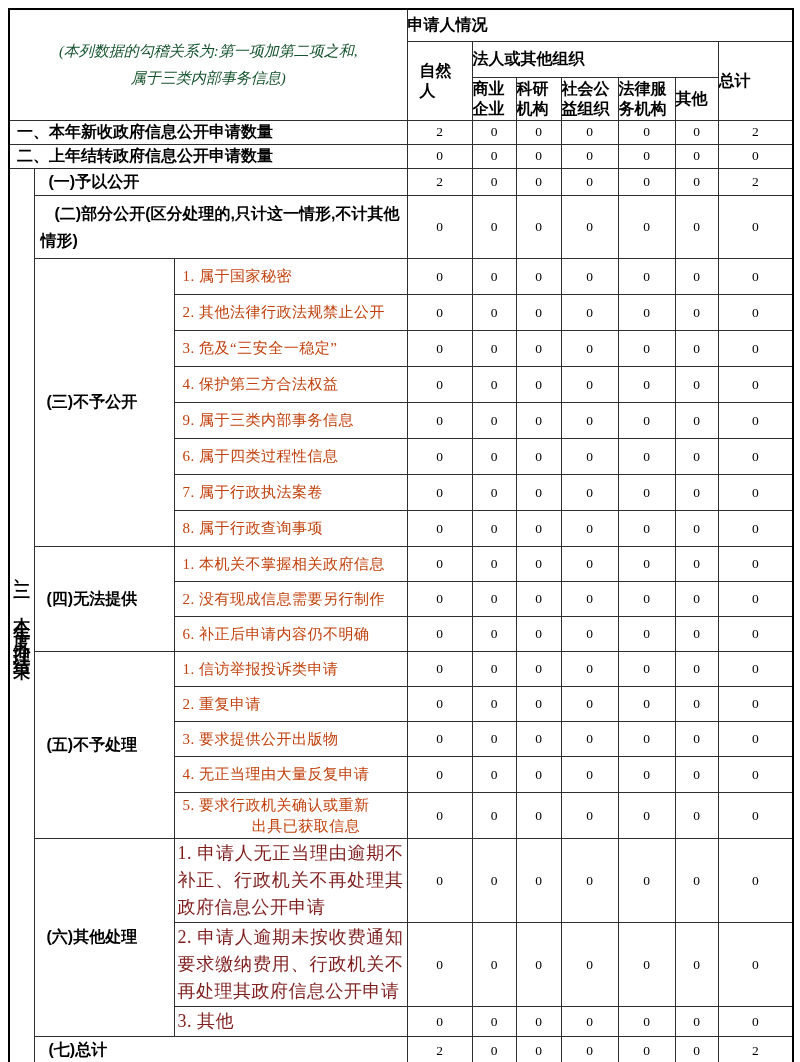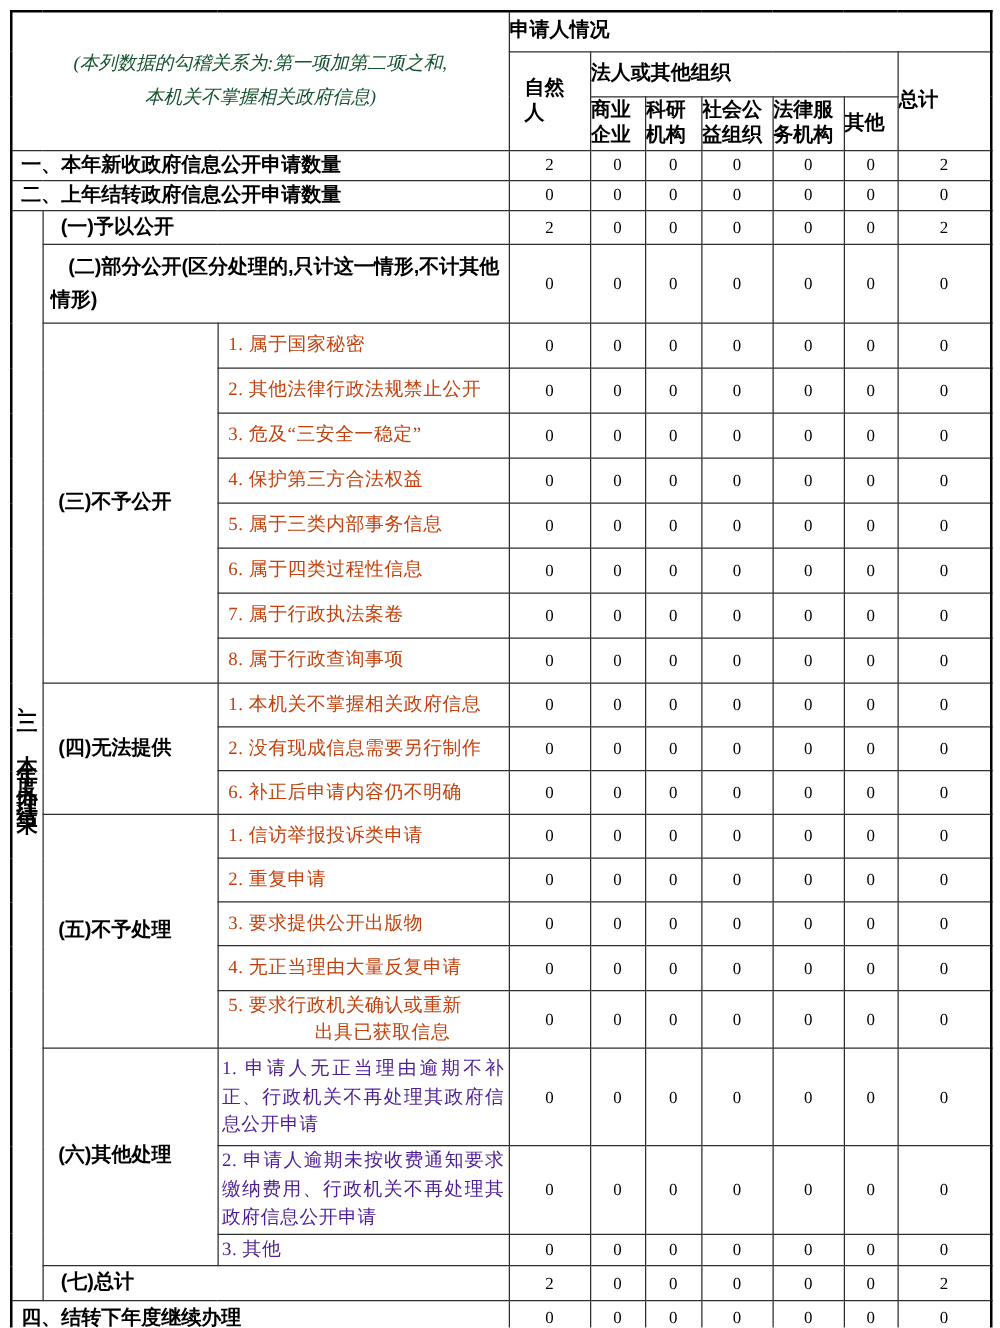--- a/index.html
+++ b/index.html
@@ -14,21 +14,21 @@
   
   .note-cell{text-align:center;vertical-align:middle;}
   .note-line{font-family:"Liberation Serif",serif;font-style:italic;font-size:15px;line-height:1.8;color:#14532d;}
   .hdr{font-weight:bold;font-size:16px;text-align:left;line-height:1.25;padding:1px 0;}
   .hdr-pad{padding:1px 12px;}
   .toplabel{font-weight:bold;font-size:16px;padding-left:7px;text-align:left;}
   .catlabel{font-weight:bold;font-size:16px;padding-left:12px;text-align:left;line-height:1.55;margin-left:16px;}
   .catlabel-span{padding-left:14px;}
   .wraplabel{padding:0 6px;text-indent:14px;line-height:1.7;}
   .sub{font-family:"Liberation Serif",serif;font-size:15px;padding-left:8px;letter-spacing:0.5px;line-height:1.4;color:#c2410c;}
-  .sub-tight{font-family:"Liberation Serif",serif;font-size:15px;padding:1px 3px;letter-spacing:0.5px;line-height:1.5;text-align:justify;color:#4c1d95;}
+  .sub-tight{font-family:"Liberation Serif",serif;font-size:18px;padding:1px 3px;letter-spacing:0.5px;line-height:1.5;text-align:justify;color:#7f1d1d;}
   .line2{padding-left:1.6em;text-align:center;}
   .num{font-family:"Liberation Serif",serif;font-size:13.5px;text-align:center;color:#000;}
   .side-cell{text-align:center;vertical-align:middle;padding:0;}
   .side-text{display:inline-block;writing-mode:vertical-rl;text-orientation:upright;font-weight:bold;font-size:17px;letter-spacing:8px;line-height:1;margin:0 auto;}
 </style>
 </head>
 <body>
 
 <div class="page">
 <table class="report">
@@ -42,21 +42,21 @@
     <col style="width:57px">
         <col style="width:57px">
         <col style="width:43px">
     <col style="width:75px">
   </colgroup>
 
   <tbody>
         <tr class="rh32">
     <td colspan="3" rowspan="3" class="note-cell">
       <div class="note-line">(本列数据的勾稽关系为:第一项加第二项之和,</div>
-      <div class="note-line">本机关不掌握相关政府信息)</div>
+      <div class="note-line">属于三类内部事务信息)</div>
     </td>
     <td colspan="7" class="hdr">申请人情况</td>
   </tr>
   <tr class="rh36">
     <td rowspan="2" class="hdr hdr-pad">自然人</td>
     <td colspan="5" class="hdr">法人或其他组织</td>
     <td rowspan="2" class="hdr">总计</td>
   </tr>
   <tr class="rh39">
     <td class="hdr">商业企业</td>
@@ -148,21 +148,21 @@
     <td class="sub">4. 保护第三方合法权益</td>
     <td class="num">0</td>
     <td class="num">0</td>
     <td class="num">0</td>
     <td class="num">0</td>
     <td class="num">0</td>
     <td class="num">0</td>
     <td class="num">0</td>
   </tr>
   <tr class="rh36">
-    <td class="sub">5. 属于三类内部事务信息</td>
+    <td class="sub">9. 属于三类内部事务信息</td>
     <td class="num">0</td>
     <td class="num">0</td>
     <td class="num">0</td>
     <td class="num">0</td>
     <td class="num">0</td>
     <td class="num">0</td>
     <td class="num">0</td>
   </tr>
   <tr class="rh36">
     <td class="sub">6. 属于四类过程性信息</td>

